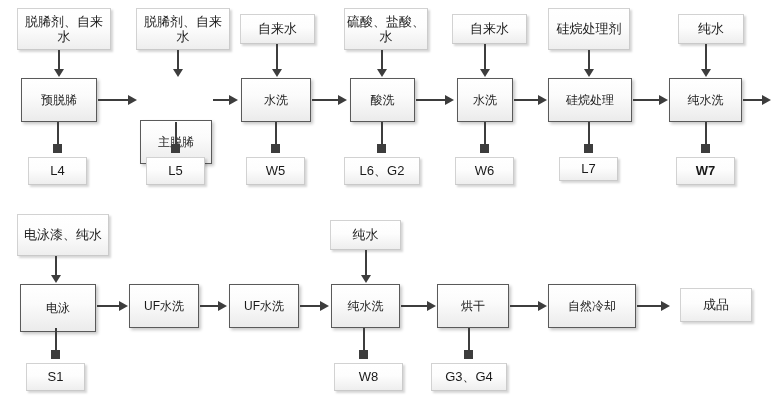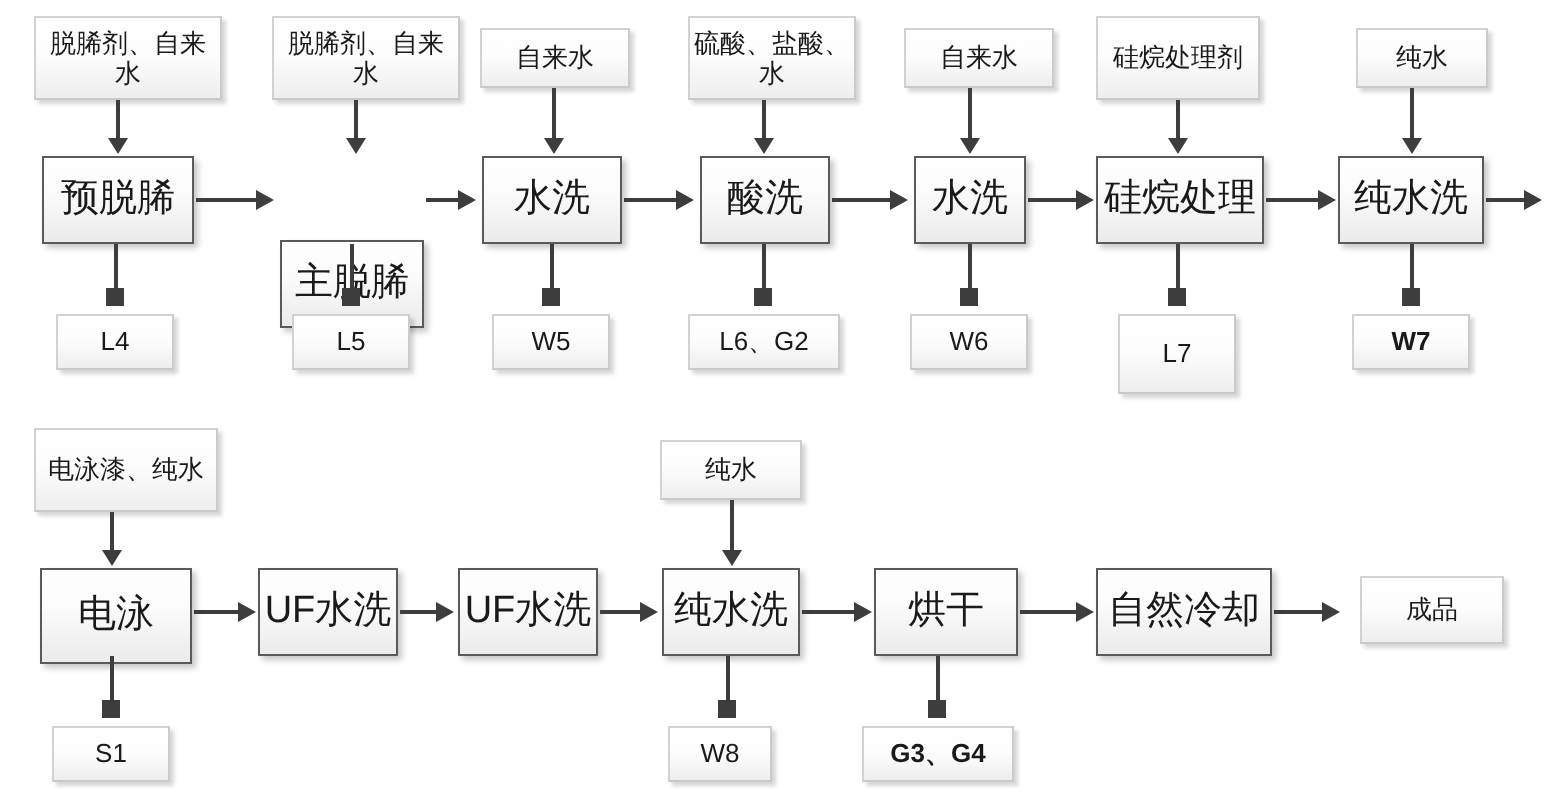--- a/index.html
+++ b/index.html
@@ -38,21 +38,21 @@
     box-shadow: 2px 2px 2px rgba(0,0,0,0.16);
     font-size: 13px;
     padding: 1px 2px;
   }
 
   
   .process-box {
     background: linear-gradient(to bottom, #ffffff 0%, #fbfbfb 40%, #ebebeb 100%);
     border: 1.4px solid #5a5a5a;
     box-shadow: 2px 2px 3px rgba(0,0,0,0.22);
-    font-size: 19px;
+    font-size: 12px;
     padding: 1px 2px;
   }
 
   
   .conn {
     position: absolute;
     background: #3d3d3d;
   }
   .conn.vert { width: 2px; }
   .conn.horz { height: 2px; }
@@ -158,21 +158,21 @@
   <div class="conn vert" style="left:381px; top:122px; height:23px;"></div>
   <div class="terminal-square" style="left:377px; top:144px;"></div>
   <div class="node label-box" style="left:344px; top:157px; width:76px; height:28px;">L6、G2</div>
 
   <div class="conn vert" style="left:484px; top:122px; height:23px;"></div>
   <div class="terminal-square" style="left:480px; top:144px;"></div>
   <div class="node label-box" style="left:455px; top:157px; width:59px; height:28px;">W6</div>
 
   <div class="conn vert" style="left:588px; top:122px; height:23px;"></div>
   <div class="terminal-square" style="left:584px; top:144px;"></div>
-  <div class="node label-box" style="left:559px; top:157px; width:59px; height:40px;text-align:center;">L7</div>
+  <div class="node label-box" style="left:559px; top:157px; width:59px; height:24px;text-align:center;">L7</div>
 
   <div class="conn vert" style="left:705px; top:122px; height:23px;"></div>
   <div class="terminal-square" style="left:701px; top:144px;"></div>
   <div class="node label-box" style="left:676px; top:157px; width:59px; height:28px;font-weight:bold;">W7</div>
 
   <div class="node label-box" style="left:17px; top:214px; width:92px; height:42px;">电泳漆、纯水</div>
   <div class="node label-box" style="left:330px; top:220px; width:71px; height:30px;">纯水</div>
 
   <div class="conn vert" style="left:55px; top:256px; height:20px;"></div>
   <div class="arrow-down" style="left:51px; top:275px;"></div>
@@ -206,19 +206,19 @@
 
   <div class="conn horz" style="left:637px; top:305px; width:24px;"></div>
   <div class="arrow-right" style="left:661px; top:301px;"></div>
 
   <div class="conn vert" style="left:55px; top:328px; height:23px;"></div>
   <div class="terminal-square" style="left:51px; top:350px;"></div>
   <div class="node label-box" style="left:26px; top:363px; width:59px; height:28px;">S1</div>
 
   <div class="conn vert" style="left:363px; top:328px; height:23px;"></div>
   <div class="terminal-square" style="left:359px; top:350px;"></div>
-  <div class="node label-box" style="left:334px; top:363px; width:52px; height:28px;">W8</div>
+  <div class="node label-box" style="left:334px; top:363px; width:69px; height:28px;">W8</div>
 
   <div class="conn vert" style="left:468px; top:328px; height:23px;"></div>
   <div class="terminal-square" style="left:464px; top:350px;"></div>
-  <div class="node label-box" style="left:431px; top:363px; width:76px; height:28px;font-weight:bold;">G3、G4</div>
+  <div class="node label-box" style="left:431px; top:363px; width:76px; height:28px;">G3、G4</div>
 
 </div>
 
 </body></html>

